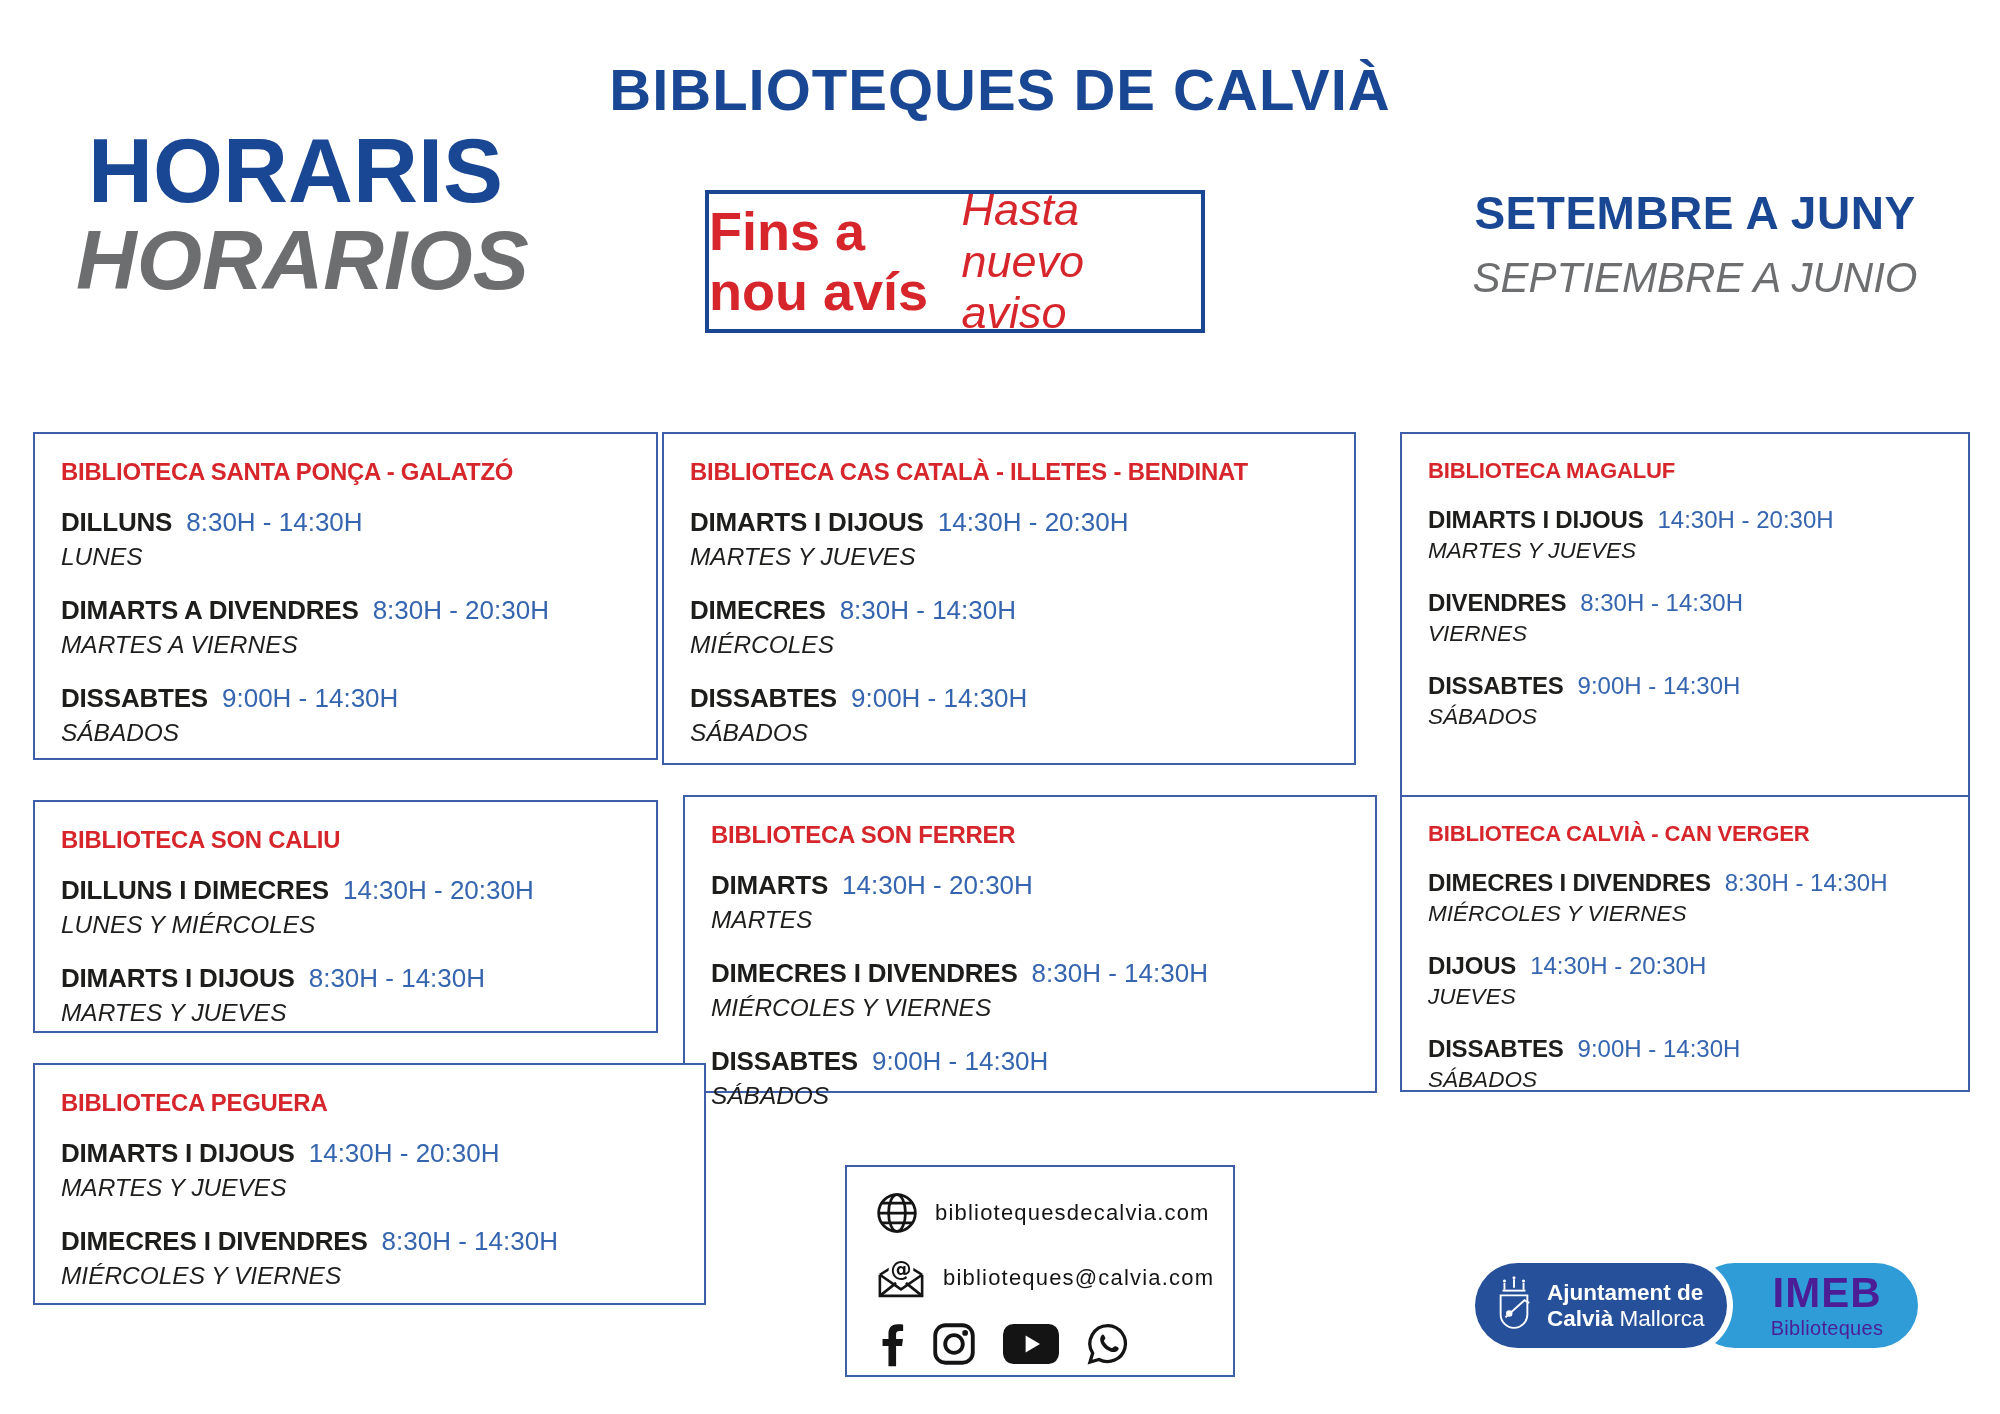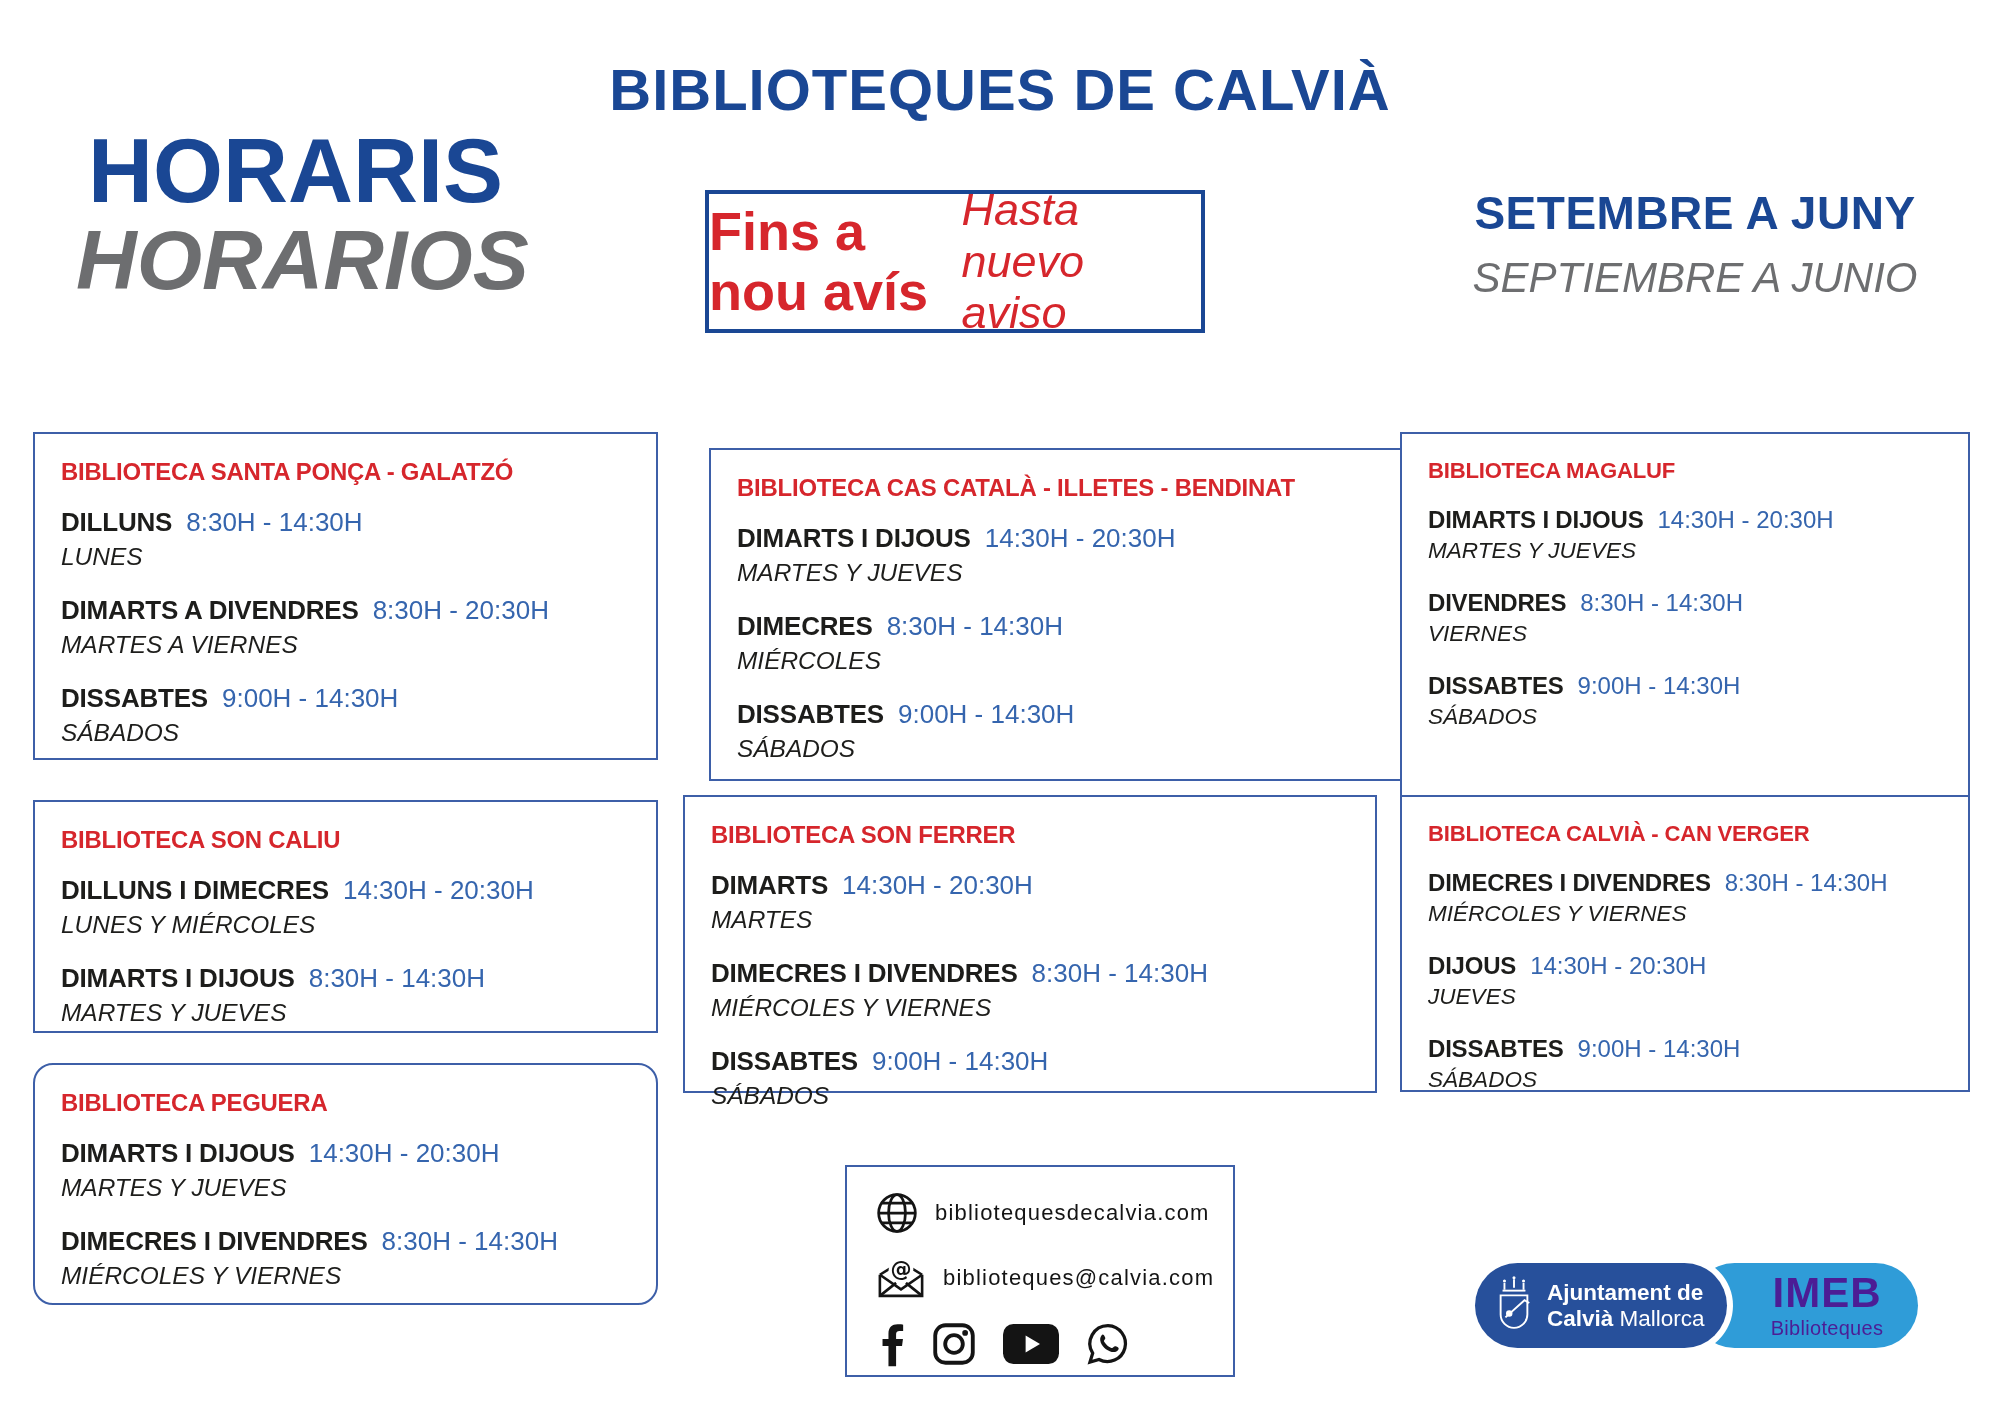--- a/index.html
+++ b/index.html
@@ -38,26 +38,26 @@
   }
   .entry{margin-bottom:23px;}
   .entry:last-child{margin-bottom:0;}
   .days-line{white-space:nowrap;line-height:1.3;}
   .days-ca{font-weight:700;color:var(--text-black);letter-spacing:-0.2px;}
   .hours{color:var(--hours-blue);margin-left:14px;letter-spacing:0;}
   .days-es{font-style:italic;font-size:0.94em;color:var(--text-black);margin-top:3px;line-height:1.15;}
 
   
   #lib-0{left:33px;top:432px;width:625px;height:328px;}
-  #lib-1{left:709px;top:432px;width:694px;height:333px;margin-top:16px;}
+  #lib-1{left:662px;top:432px;width:694px;height:333px;}
   #lib-2{left:1400px;top:432px;width:570px;height:377px;}
   #lib-3{left:33px;top:800px;width:625px;height:233px;}
   #lib-4{left:683px;top:795px;width:694px;height:298px;}
   #lib-5{left:1400px;top:795px;width:570px;height:297px;}
-  #lib-6{left:33px;top:1063px;width:625px;height:242px;border-radius:20px;}
+  #lib-6{left:33px;top:1063px;width:673px;height:242px;}
 
   
   .contact-box{
     position:absolute;left:833px;top:1165px;width:390px;height:212px;box-sizing:border-box;
     border:2px solid var(--box-border);background:#fff;padding:24px 26px 14px 28px;margin-left:12px;
   }
   .contact-row{display:flex;align-items:center;margin-bottom:20px;}
   .contact-icon{flex:0 0 auto;display:flex;align-items:center;justify-content:center;margin-right:16px;}
   .contact-text{font-size:22px;letter-spacing:1.2px;color:#141414;white-space:nowrap;}
   .social-row{display:flex;align-items:center;gap:26px;margin-top:6px;padding-left:4px;}

